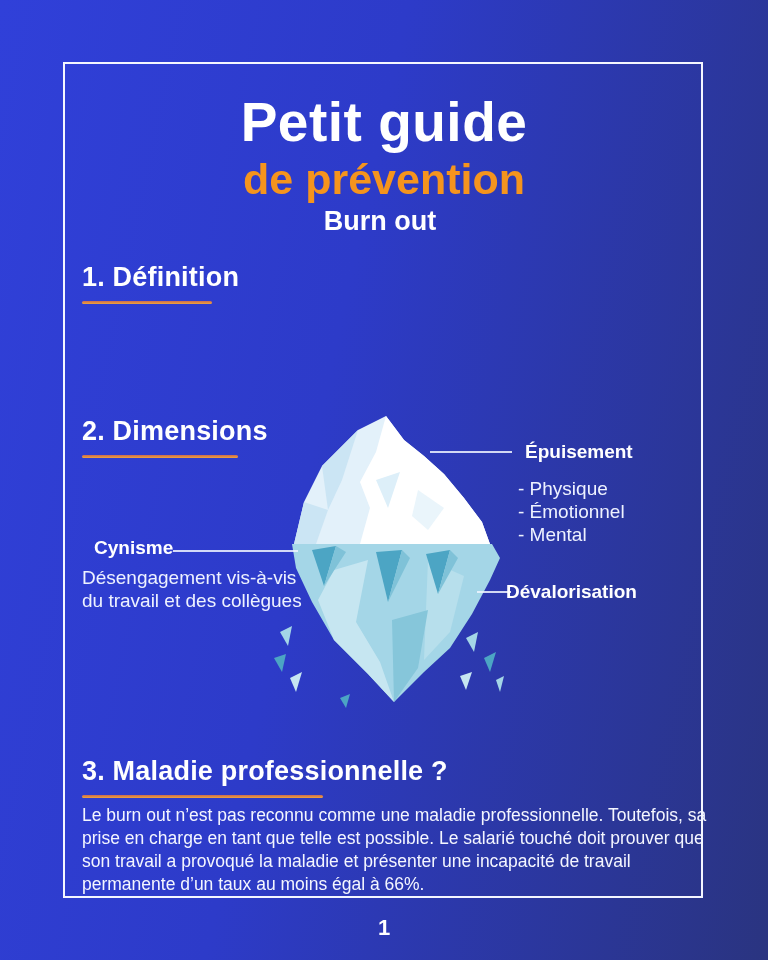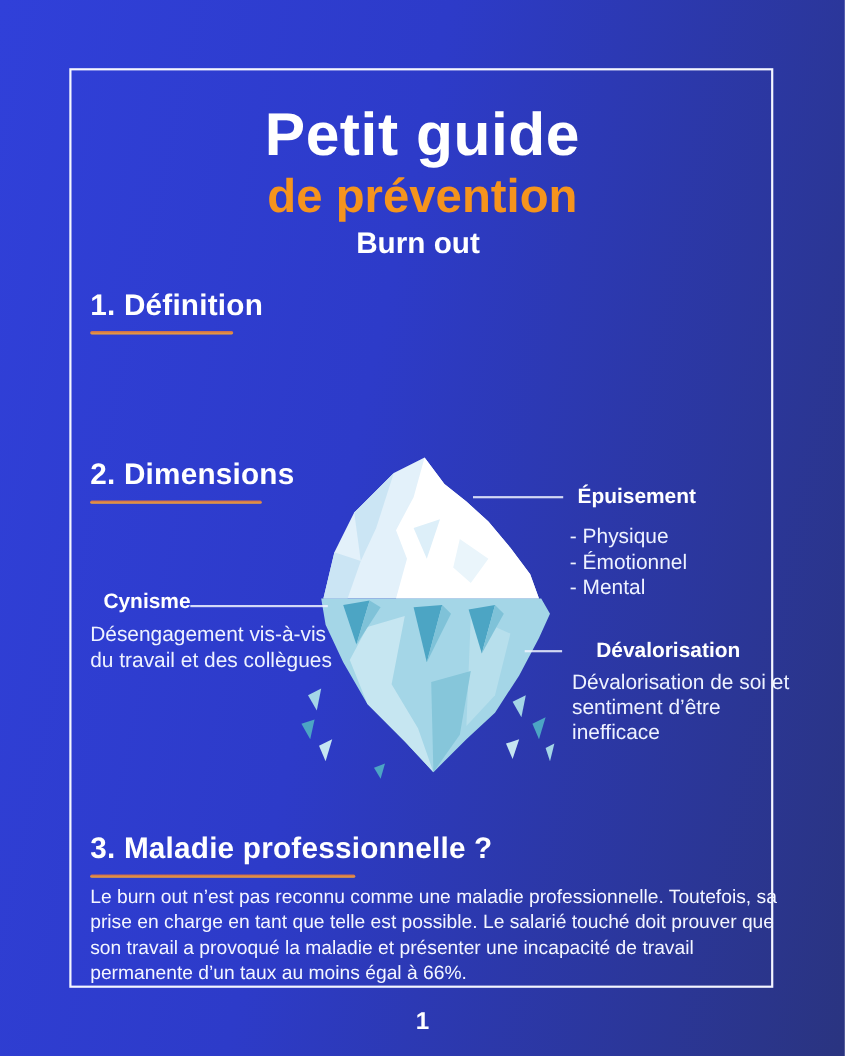--- a/index.html
+++ b/index.html
@@ -70,21 +70,21 @@
     position: absolute; left: 82px; top: 804px; width: 630px;
     font-size: 17.5px; line-height: 23px; color: #f4f6ff;
   }
   
   .callout-title { position: absolute; font-size: 19px; font-weight: 800; color: #ffffff; }
   .callout-text  { position: absolute; font-size: 19px; line-height: 23px; color: #eef2ff; }
   .t-epu { left: 525px; top: 441px; text-align: center; }
   .l-epu { left: 518px; top: 477px; }
   .t-cyn { left: 82px;  top: 537px; margin-left: 12px; }
   .d-cyn { left: 82px;  top: 566px; width: 235px; }
-  .t-dev { left: 542px; top: 581px; }
+  .t-dev { left: 506px; top: 581px; }
   .d-dev { left: 520px; top: 609px; width: 200px; }
   .connector {
     position: absolute; height: 1.5px;
     background: rgba(240,245,255,0.85);
   }
   .c-epu { left: 430px; top: 451px; width: 82px; }
   .c-cyn { left: 173px; top: 550px; width: 125px; }
   .c-dev { left: 477px; top: 591px; width: 34px; }
   
   .iceberg {
@@ -153,21 +153,20 @@
     <div>- Émotionnel</div>
     <div>- Mental</div>
   </div>
 
   <div class="connector c-cyn"></div>
   <div class="callout-title t-cyn">Cynisme</div>
   <div class="callout-text d-cyn">Désengagement vis-à-vis du travail et des collègues</div>
 
   <div class="connector c-dev"></div>
   <div class="callout-title t-dev">Dévalorisation</div>
-  <div class="callout-text d-dev">Dévalorisation de soi et sentiment d’être inefficace</div>
 
   <div class="section-heading h-mal">3. Maladie professionnelle ?</div>
   <div class="heading-underline u-mal"></div>
   <div class="mal-body">Le burn out n’est pas reconnu comme une maladie professionnelle. Toutefois, sa prise en charge en tant que telle est possible. Le salarié touché doit prouver que son travail a provoqué la maladie et présenter une incapacité de travail permanente d’un taux au moins égal à 66%.</div>
 
   <div class="page-number">1</div>
 
 </div>
 
 </body></html>

